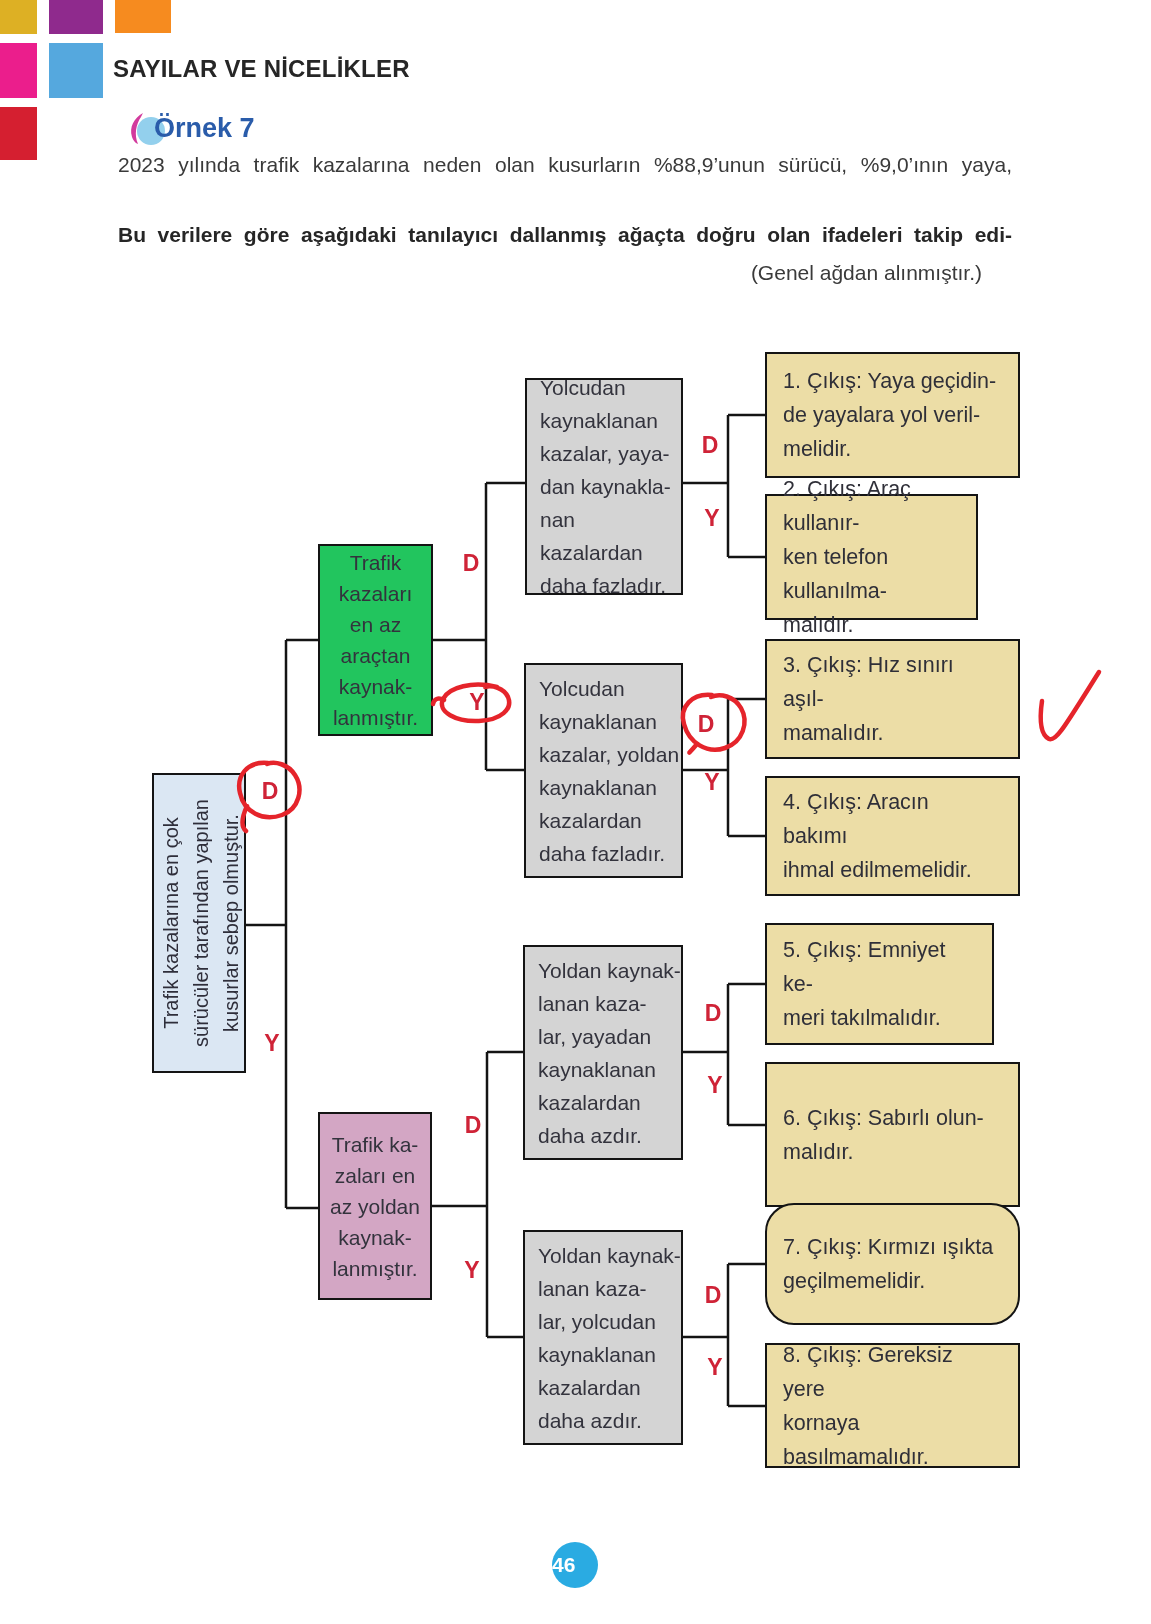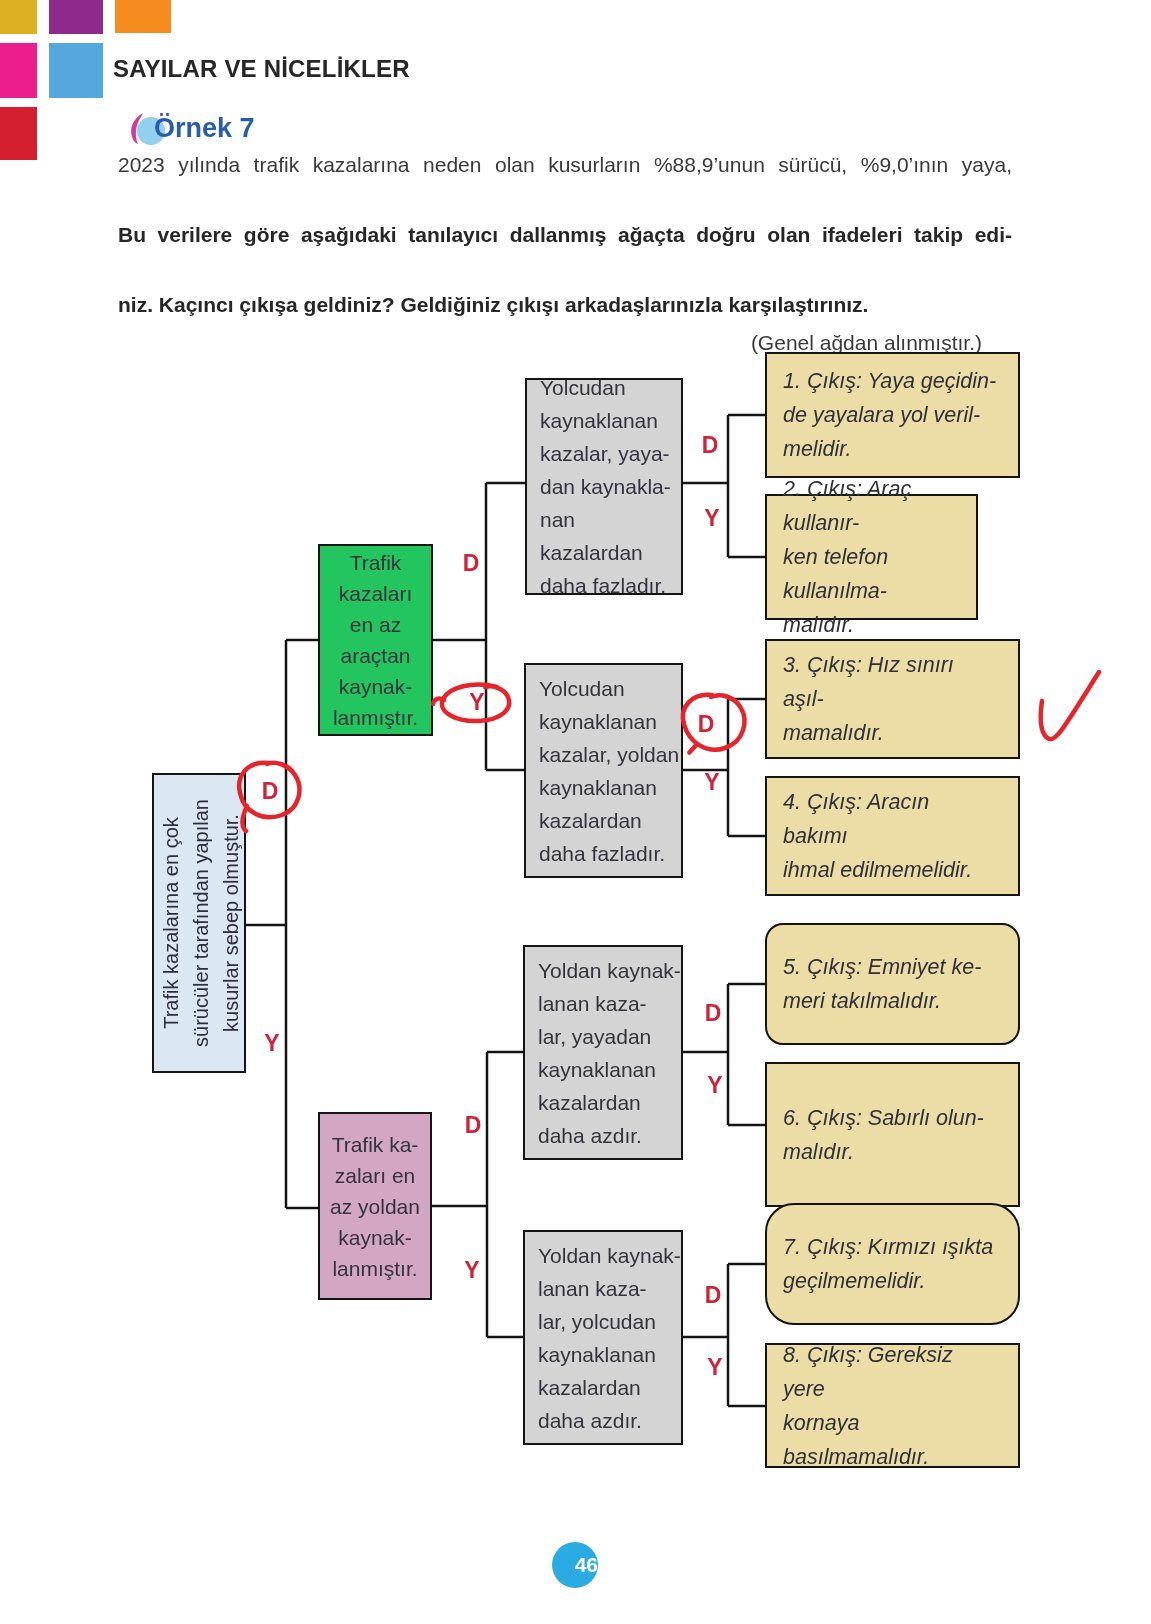--- a/index.html
+++ b/index.html
@@ -51,42 +51,42 @@
     font-size:20px;line-height:30px;color:#2e2e3a;
   }
   .node.purple{justify-content:center;text-align:center;font-size:21px;line-height:31px;}
   .node.p1{left:318px;top:544px;width:115px;height:192px;}
   .node.p2{left:318px;top:1112px;width:114px;height:188px;}
   .node.gray{padding-left:13px;font-size:21px;line-height:33px;}
   .node.g1{left:525px;top:378px;width:158px;height:217px;}
   .node.g2{left:524px;top:663px;width:159px;height:215px;}
   .node.g3{left:523px;top:945px;width:160px;height:215px;}
   .node.g4{left:523px;top:1230px;width:160px;height:215px;}
-  .node.out{padding-left:16px;padding-right:21px;font-size:21.5px;line-height:34px;color:#2f2f38;font-style:italic;}
+  .node.out{padding-left:16px;padding-right:21px;font-size:21.5px;line-height:34px;color:#2f2f38;}
   .node.o1{left:765px;top:352px;width:255px;height:126px;}
   .node.o2{left:765px;top:494px;width:213px;height:126px;}
   .node.o3{left:765px;top:639px;width:255px;height:120px;}
   .node.o4{left:765px;top:776px;width:255px;height:120px;}
-  .node.o5{left:765px;top:923px;width:255px;height:122px;border-radius:18px;}
+  .node.o5{left:765px;top:923px;width:229px;height:122px;}
   .node.o6{left:765px;top:1062px;width:255px;height:145px;}
   .node.o7{left:765px;top:1203px;width:255px;height:122px;}
   .node.o8{left:765px;top:1343px;width:255px;height:125px;}
 
   .dy{
     position:absolute;transform:translate(-50%,-50%);
     font-size:23px;font-weight:bold;color:#cf2337;
   }
   svg.layer{position:absolute;left:0;top:0;pointer-events:none;}
   #connectors{z-index:1;}
   .node,.dy{z-index:2;}
   #annotations{z-index:3;}
 
   .page-badge{
     position:absolute;left:552px;top:1542px;width:46px;height:46px;
-    border-radius:50%;display:flex;align-items:center;justify-content:flex-end;
+    border-radius:50%;display:flex;align-items:center;justify-content:flex-start;
     color:#ffffff;font-size:21px;font-weight:bold;z-index:2;
   }
 </style>
 </head>
 <body>
 
 <div class="page">
 
   <div class="sq s1" style="background-color: rgb(221, 176, 36);"></div>
   <div class="sq s2" style="background-color: rgb(143, 42, 141);"></div>
@@ -101,21 +101,20 @@
     <svg width="40" height="40" viewBox="0 0 40 40">
       <circle cx="23" cy="22" r="14" fill="#93d0ed"></circle>
       <path d="M15,4 C6,9 1,18 4,28 C5,31 7,34 10,35 C6,26 8,15 13,8 C14,6 15,4 15,4 Z" fill="#d23a9d"></path>
     </svg>
     <span class="example-label">Örnek 7</span>
   </div>
 
   <div class="intro">
     <div class="iline jl">2023 yılında trafik kazalarına neden olan kusurların %88,9’unun sürücü, %9,0’ının yaya,</div>
     <div class="iline b jl">Bu verilere göre aşağıdaki tanılayıcı dallanmış ağaçta doğru olan ifadeleri takip edi-</div>
-    <div class="iline b">niz. Kaçıncı çıkışa geldiniz? Geldiğiniz çıkışı arkadaşlarınızla karşılaştırınız.</div>
     <div class="iline src">(Genel ağdan alınmıştır.)</div>
   </div>
 
   <svg id="connectors" class="layer" width="1151" height="1624">
     <path d="M246,925 H286 M286,640 V1208 M286,640 H318 M286,1208 H318
              M433,640 H486 M486,483 V770 M486,483 H525 M486,770 H524
              M432,1206 H487 M487,1052 V1337 M487,1052 H523 M487,1337 H523
              M683,483 H728 M728,415 V557 M728,415 H765 M728,557 H765
              M683,770 H728 M728,699 V836 M728,699 H765 M728,836 H765
              M683,1052 H728 M728,984 V1125 M728,984 H765 M728,1125 H765

